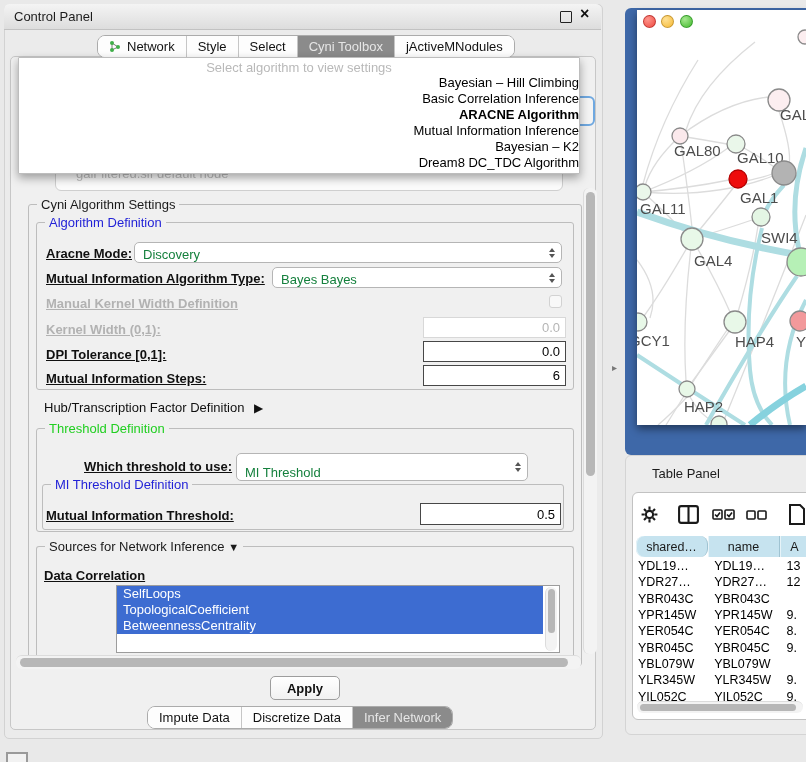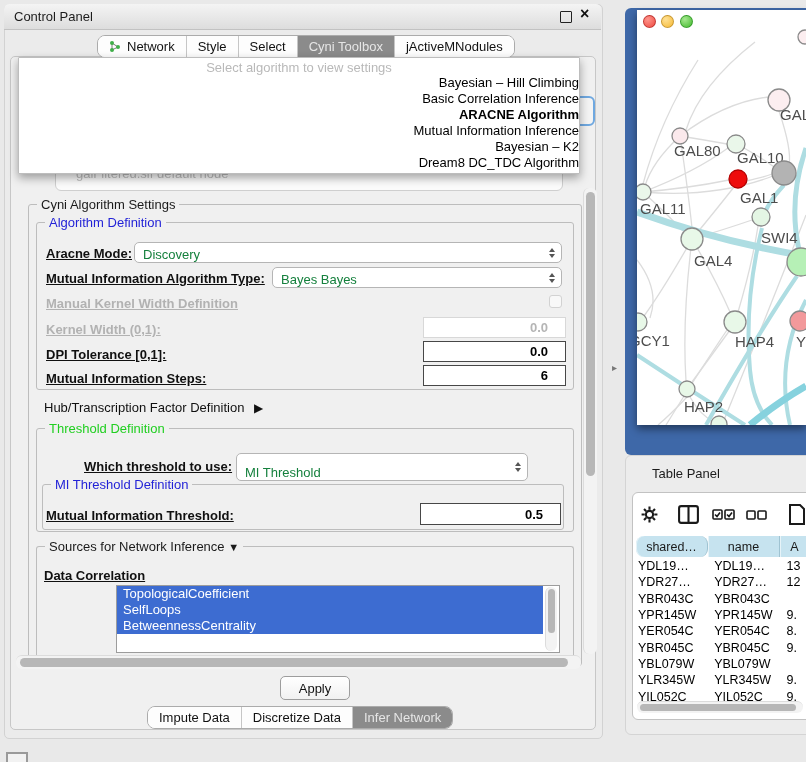--- a/index.html
+++ b/index.html
@@ -36,22 +36,22 @@
   
   .combo{background:#fff;border:1px solid #b5b5b5;border-radius:5px;font-size:13px;color:#15803d;
          display:flex;align-items:flex-end;padding:0 18px 0 8px;box-sizing:border-box;position:absolute;}
   .stepper{position:absolute;right:6px;top:50%;transform:translateY(-50%);
            display:flex;flex-direction:column;gap:2px;}
   .stepper .up{width:0;height:0;border-left:3.5px solid transparent;border-right:3.5px solid transparent;
                border-bottom:4px solid #555;}
   .stepper .dn{width:0;height:0;border-left:3.5px solid transparent;border-right:3.5px solid transparent;
                border-top:4px solid #555;}
   .numfield{position:absolute;background:#fff;border:1px solid #474747;font-size:13px;color:#000;
-            text-align:right;padding:0 17px;box-sizing:border-box;display:flex;align-items:center;
-            justify-content:flex-end;font-weight:bold;}
+            text-align:right;padding:0 5px;box-sizing:border-box;display:flex;align-items:center;
+            justify-content:flex-end;}
   .numfield.disabled{border-color:#d8d8d8;color:#b5b5b5;}
   .checkbox{position:absolute;width:13px;height:13px;border:1px solid #d2d2d2;border-radius:3px;
             background:#f8f8f8;box-sizing:border-box;}
   .vscroll{position:absolute;background:#f3f3f3;border-left:1px solid #dcdcdc;border-radius:6px;}
   .hscroll{position:absolute;background:#f3f3f3;border-top:1px solid #dcdcdc;border-radius:6px;}
   .thumb{position:absolute;background:#b7b7b7;border-radius:5px;}
   .btn{position:absolute;background:linear-gradient(#ffffff,#f1f1f1);border:1px solid #9d9d9d;
        border-radius:5px;font-size:13px;color:#111;display:flex;align-items:center;justify-content:center;}
   
   .popup{left:18px;top:57px;width:560px;height:115px;background:#fff;border:1px solid #bdbdbd;
@@ -184,36 +184,36 @@
 <div class="numfield" style="left:420px;top:503px;width:141px;height:22px;">0.5</div>
 
 <div class="abs group" style="left:36px;top:546px;width:538px;height:112px;border-bottom:none;">
   <span class="legend">
     <span>Sources for Network Inference</span>
     <span style="font-size:11px;">▼</span>
   </span>
 </div>
 <div class="abs lbl" style="left:44px;top:568px;">Data Correlation</div>
 <div class="abs attrlist" id="attr-list">
+    <div class="attr-item">SelfLoops</div>
     <div class="attr-item">TopologicalCoefficient</div>
-    <div class="attr-item">SelfLoops</div>
     <div class="attr-item">BetweennessCentrality</div>
   </div>
 <div class="vscroll" style="left:545px;top:587px;width:11px;height:64px;">
   <div class="thumb" style="left:2px;top:2px;width:7px;height:44px;"></div>
 </div>
 
 <div class="vscroll" style="left:583px;top:188px;width:13px;height:466px;">
   <div class="thumb" style="left:2px;top:4px;width:9px;height:284px;"></div>
 </div>
 <div class="hscroll" style="left:16px;top:655px;width:565px;height:13px;">
   <div class="thumb" style="left:4px;top:2px;width:548px;height:9px;"></div>
 </div>
 
-<div class="btn" style="left:280px;top:676px;width:68px;height:22px;">Apply</div>
+<div class="btn" style="left:270px;top:676px;width:68px;height:22px;font-weight:bold;">Apply</div>
 <div class="abs tabbar" id="bottom-tabbar" style="left:147px;top:706px;">
     <div class="tab">
       <span>Impute Data</span>
     </div>
     <div class="tab">
       <span>Discretize Data</span>
     </div>
     <div class="tab selected">
       <span>Infer Network</span>
     </div>

